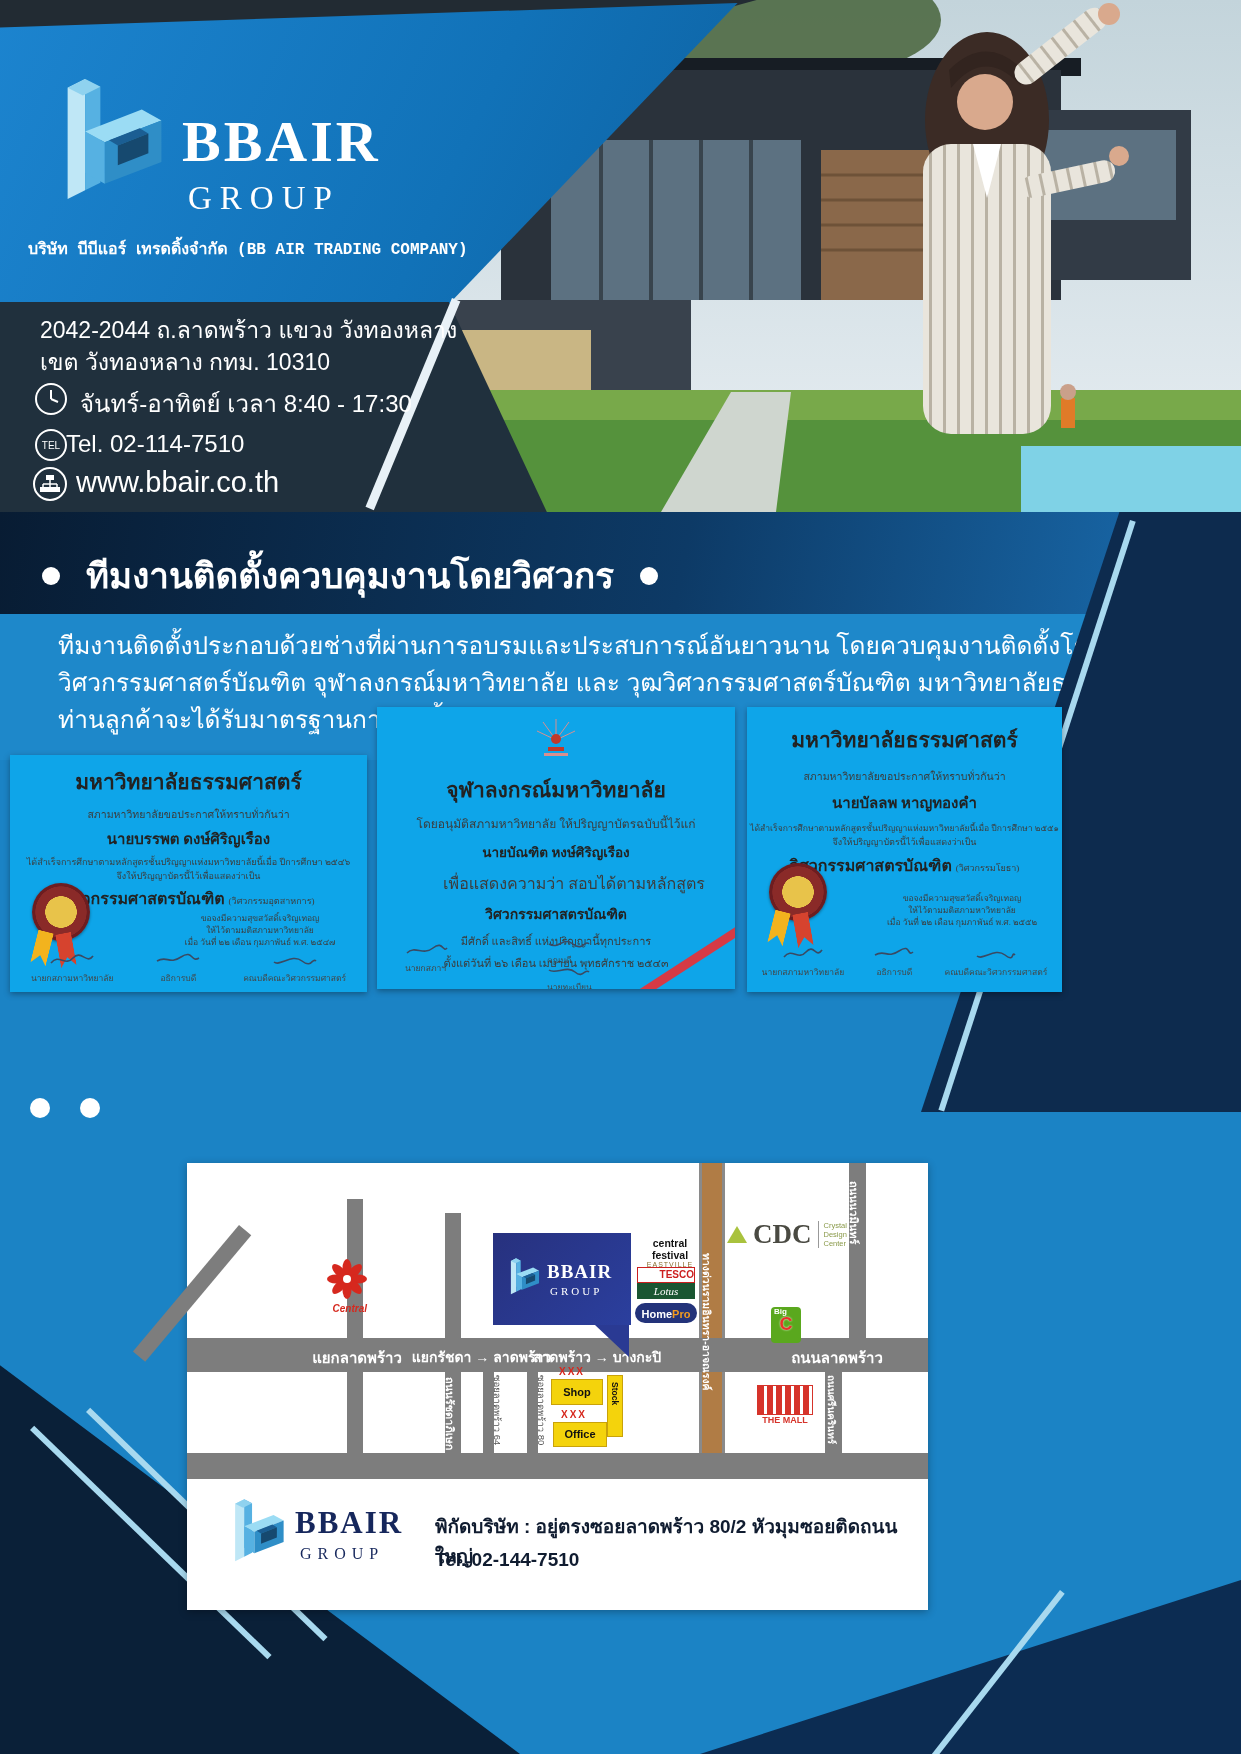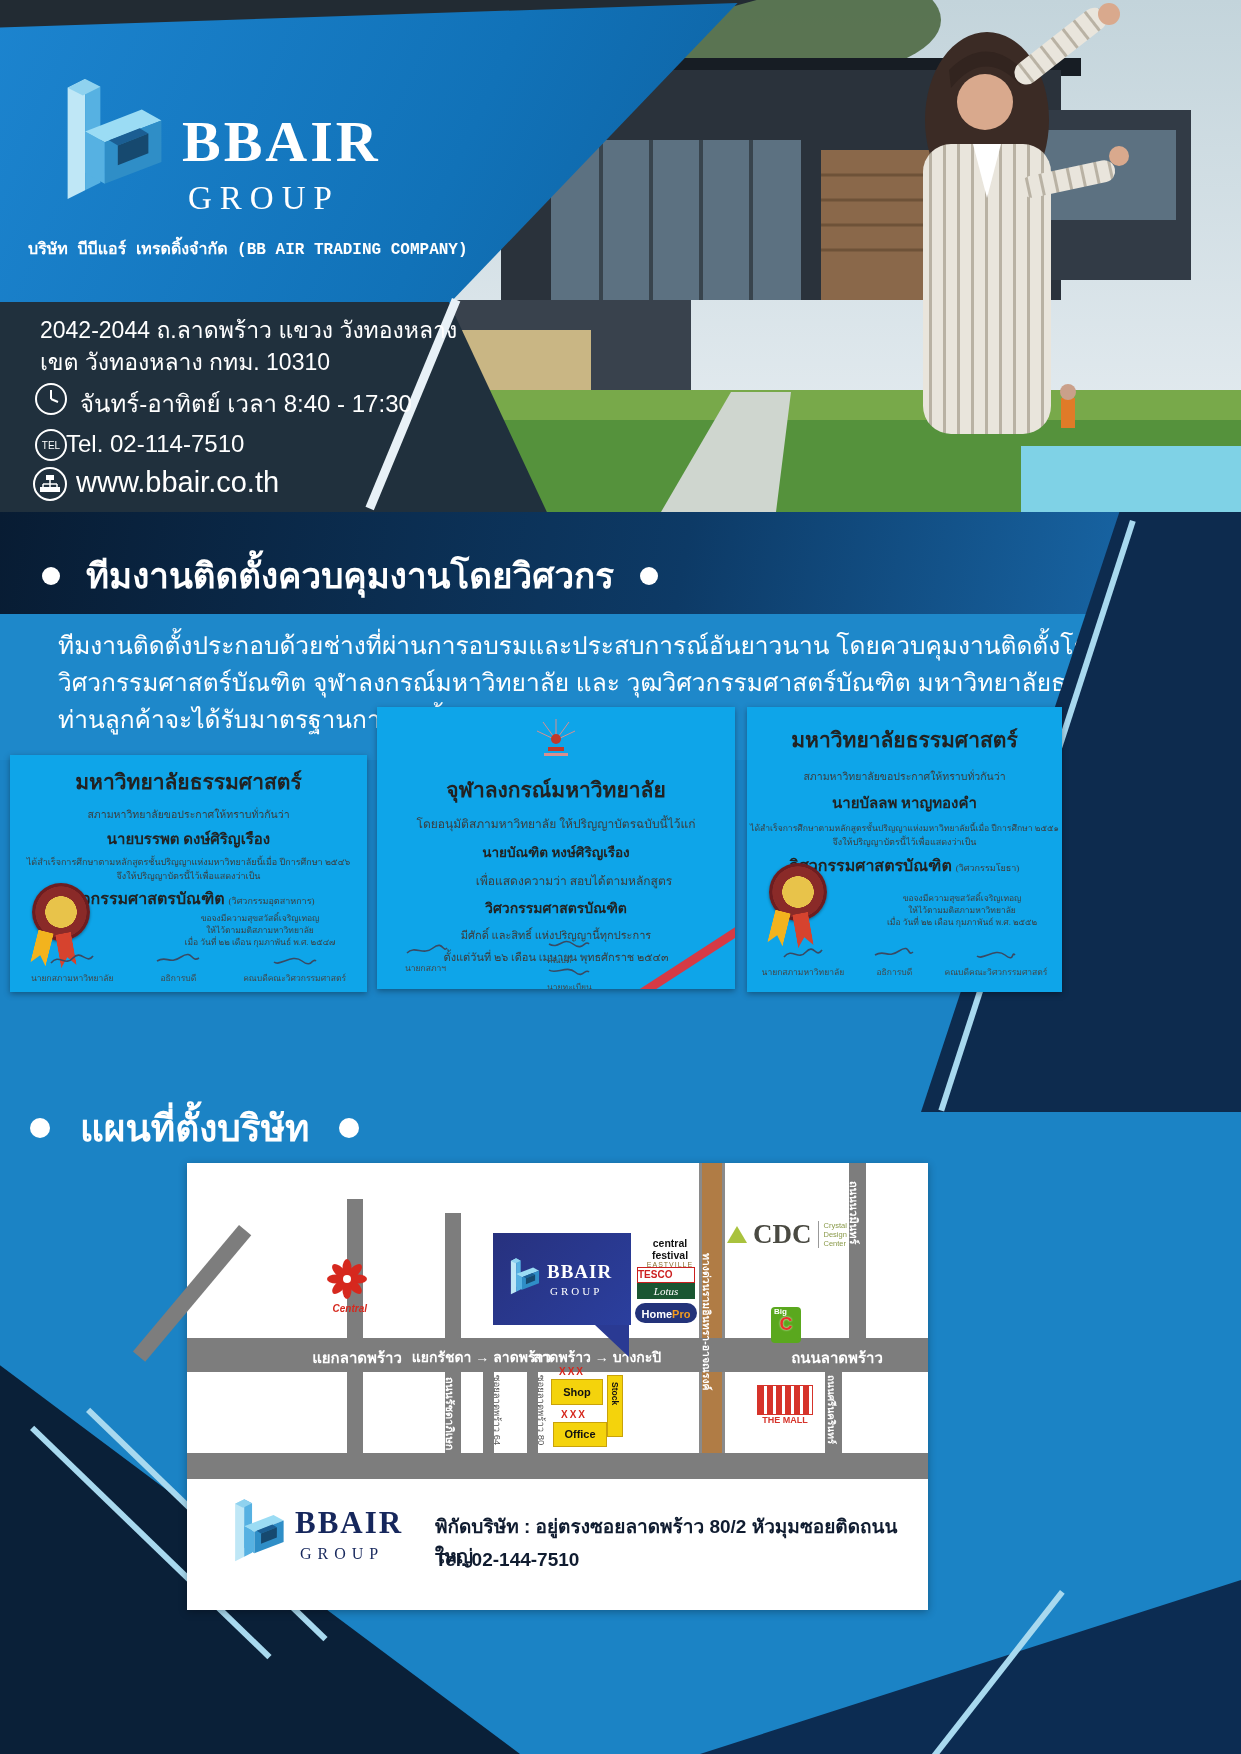--- a/index.html
+++ b/index.html
@@ -200,21 +200,21 @@
             <line x1="23" y1="23" x2="42" y2="14"></line>
         </g>
         <circle cx="23" cy="22" r="5" fill="#c0392b"></circle>
         <rect x="15" y="30" width="16" height="4" fill="#c0392b"></rect>
         <rect x="11" y="36" width="24" height="3" fill="#d98f8f"></rect>
       </svg>
     </div>
     <div class="t serif" style="margin-top:6px;font-size:21px;">จุฬาลงกรณ์มหาวิทยาลัย</div>
     <div style="margin-top:8px;font-size:12px;">โดยอนุมัติสภามหาวิทยาลัย ให้ปริญญาบัตรฉบับนี้ไว้แก่</div>
     <div class="t" style="margin-top:8px;font-size:13.5px;">นายบัณฑิต หงษ์ศิริญเรือง</div>
-    <div style="margin-top:8px;font-size:12px;padding-left:36px;">เพื่อแสดงความว่า สอบได้ตามหลักสูตร</div>
+    <div style="margin-top:8px;font-size:16px;padding-left:36px;">เพื่อแสดงความว่า สอบได้ตามหลักสูตร</div>
     <div class="t" style="margin-top:7px;font-size:14px;">วิศวกรรมศาสตรบัณฑิต</div>
     <div style="margin-top:7px;font-size:11px;">มีศักดิ์ และสิทธิ์ แห่งปริญญานี้ทุกประการ</div>
     <div style="margin-top:4px;font-size:11px;">ตั้งแต่วันที่ ๒๖ เดือน เมษายน พุทธศักราช ๒๕๔๓</div>
     <div class="abs" style="left:28px;top:236px;text-align:left;">
       <svg width="44" height="13">
           <path class="sig" d="M2,9 C10,1 18,12 28,4 S38,9 42,4"></path>
         </svg>
       <div class="sigrole">นายกสภาฯ</div>
     </div>
     <div class="abs" style="left:170px;top:228px;text-align:left;">
@@ -259,21 +259,20 @@
         <div class="sigrole">อธิการบดี</div></div>
       <div><svg width="42" height="14">
             <path class="sig" d="M2,9 C8,14 20,0 30,8 S36,4 40,8"></path>
           </svg>
         <div class="sigrole">คณบดีคณะวิศวกรรมศาสตร์</div></div>
     </div>
   </div>
 
   <div class="abs" style="left:30px;top:1098px;display:flex;align-items:center;gap:30px;">
     <span class="bullet" style="width:20px;height:20px;"></span>
-    <span class="white" style="font-size:37px;font-weight:bold;">แผนที่ตั้งบริษัท</span>
     <span class="bullet" style="width:20px;height:20px;"></span>
   </div>
 
   <div class="abs" style="left:0;top:1280px;width:520px;height:474px;background:#0a2038;clip-path:polygon(0 18%,100% 100%,0 100%);"></div>
   <div class="abs stripe" style="left:30px;top:1430px;width:6px;height:330px;transform:rotate(-46deg);transform-origin:top left;"></div>
   <div class="abs stripe" style="left:86px;top:1412px;width:6px;height:330px;transform:rotate(-46deg);transform-origin:top left;"></div>
   <div class="abs" style="left:700px;top:1580px;width:541px;height:174px;background:#0c2c52;clip-path:polygon(100% 0,0 100%,100% 100%);"></div>
   <div class="abs stripe" style="left:1060px;top:1590px;width:6px;height:220px;transform:rotate(38deg);transform-origin:top left;"></div>
 
   <div class="abs" style="left:187px;top:1163px;width:741px;height:447px;background:#ffffff;box-shadow:0 2px 8px rgba(0,0,0,.3);">
@@ -332,21 +331,21 @@
       <div class="abs serif white" style="left:54px;top:28px;font-size:19px;font-weight:bold;letter-spacing:1px;">BBAIR</div>
       <div class="abs serif white" style="left:57px;top:52px;font-size:11px;letter-spacing:3px;">GROUP</div>
     </div>
     <div class="abs" style="left:408px;top:162px;width:34px;height:32px;background:#2a3a93;clip-path:polygon(0 0,100% 0,100% 100%);"></div>
 
     <div class="abs" style="left:448px;top:74px;width:70px;text-align:center;">
       <div style="font-size:10.5px;font-weight:bold;color:#111;">central festival</div>
       <div style="font-size:7px;color:#8a6d2f;letter-spacing:1px;">EASTVILLE</div>
     </div>
     <div class="abs" style="left:450px;top:104px;width:58px;">
-      <div style="background:#fff;border:1px solid #cc1f1f;color:#cc1f1f;font-weight:bold;font-size:10px;text-align:left;height:14px;line-height:14px;">TESCO</div>
+      <div style="background:#fff;border:1px solid #cc1f1f;color:#cc1f1f;font-weight:bold;font-size:10px;text-align:right;height:14px;line-height:14px;">TESCO</div>
       <div class="serif" style="background:#1a5632;color:#fff;font-size:11px;font-style:italic;text-align:center;height:16px;line-height:16px;">Lotus</div>
     </div>
     <div class="abs" style="left:448px;top:140px;width:62px;height:20px;background:#23337a;border-radius:10px;text-align:center;line-height:20px;">
       <span style="color:#fff;font-weight:bold;font-size:11px;">Home</span><span style="color:#f29a1f;font-weight:bold;font-size:11px;">Pro</span>
     </div>
 
     <div class="abs" style="left:540px;top:56px;display:flex;align-items:center;gap:6px;">
       <div style="width:0;height:0;border-left:10px solid transparent;border-right:10px solid transparent;border-bottom:17px solid #a9c23d;"></div>
       <div class="serif" style="font-size:27px;font-weight:bold;color:#4a4a42;">CDC</div>
       <div style="border-left:1px solid #999;padding-left:5px;font-size:7.5px;color:#8a9a4a;width:34px;line-height:1.2;">Crystal Design Center</div>

